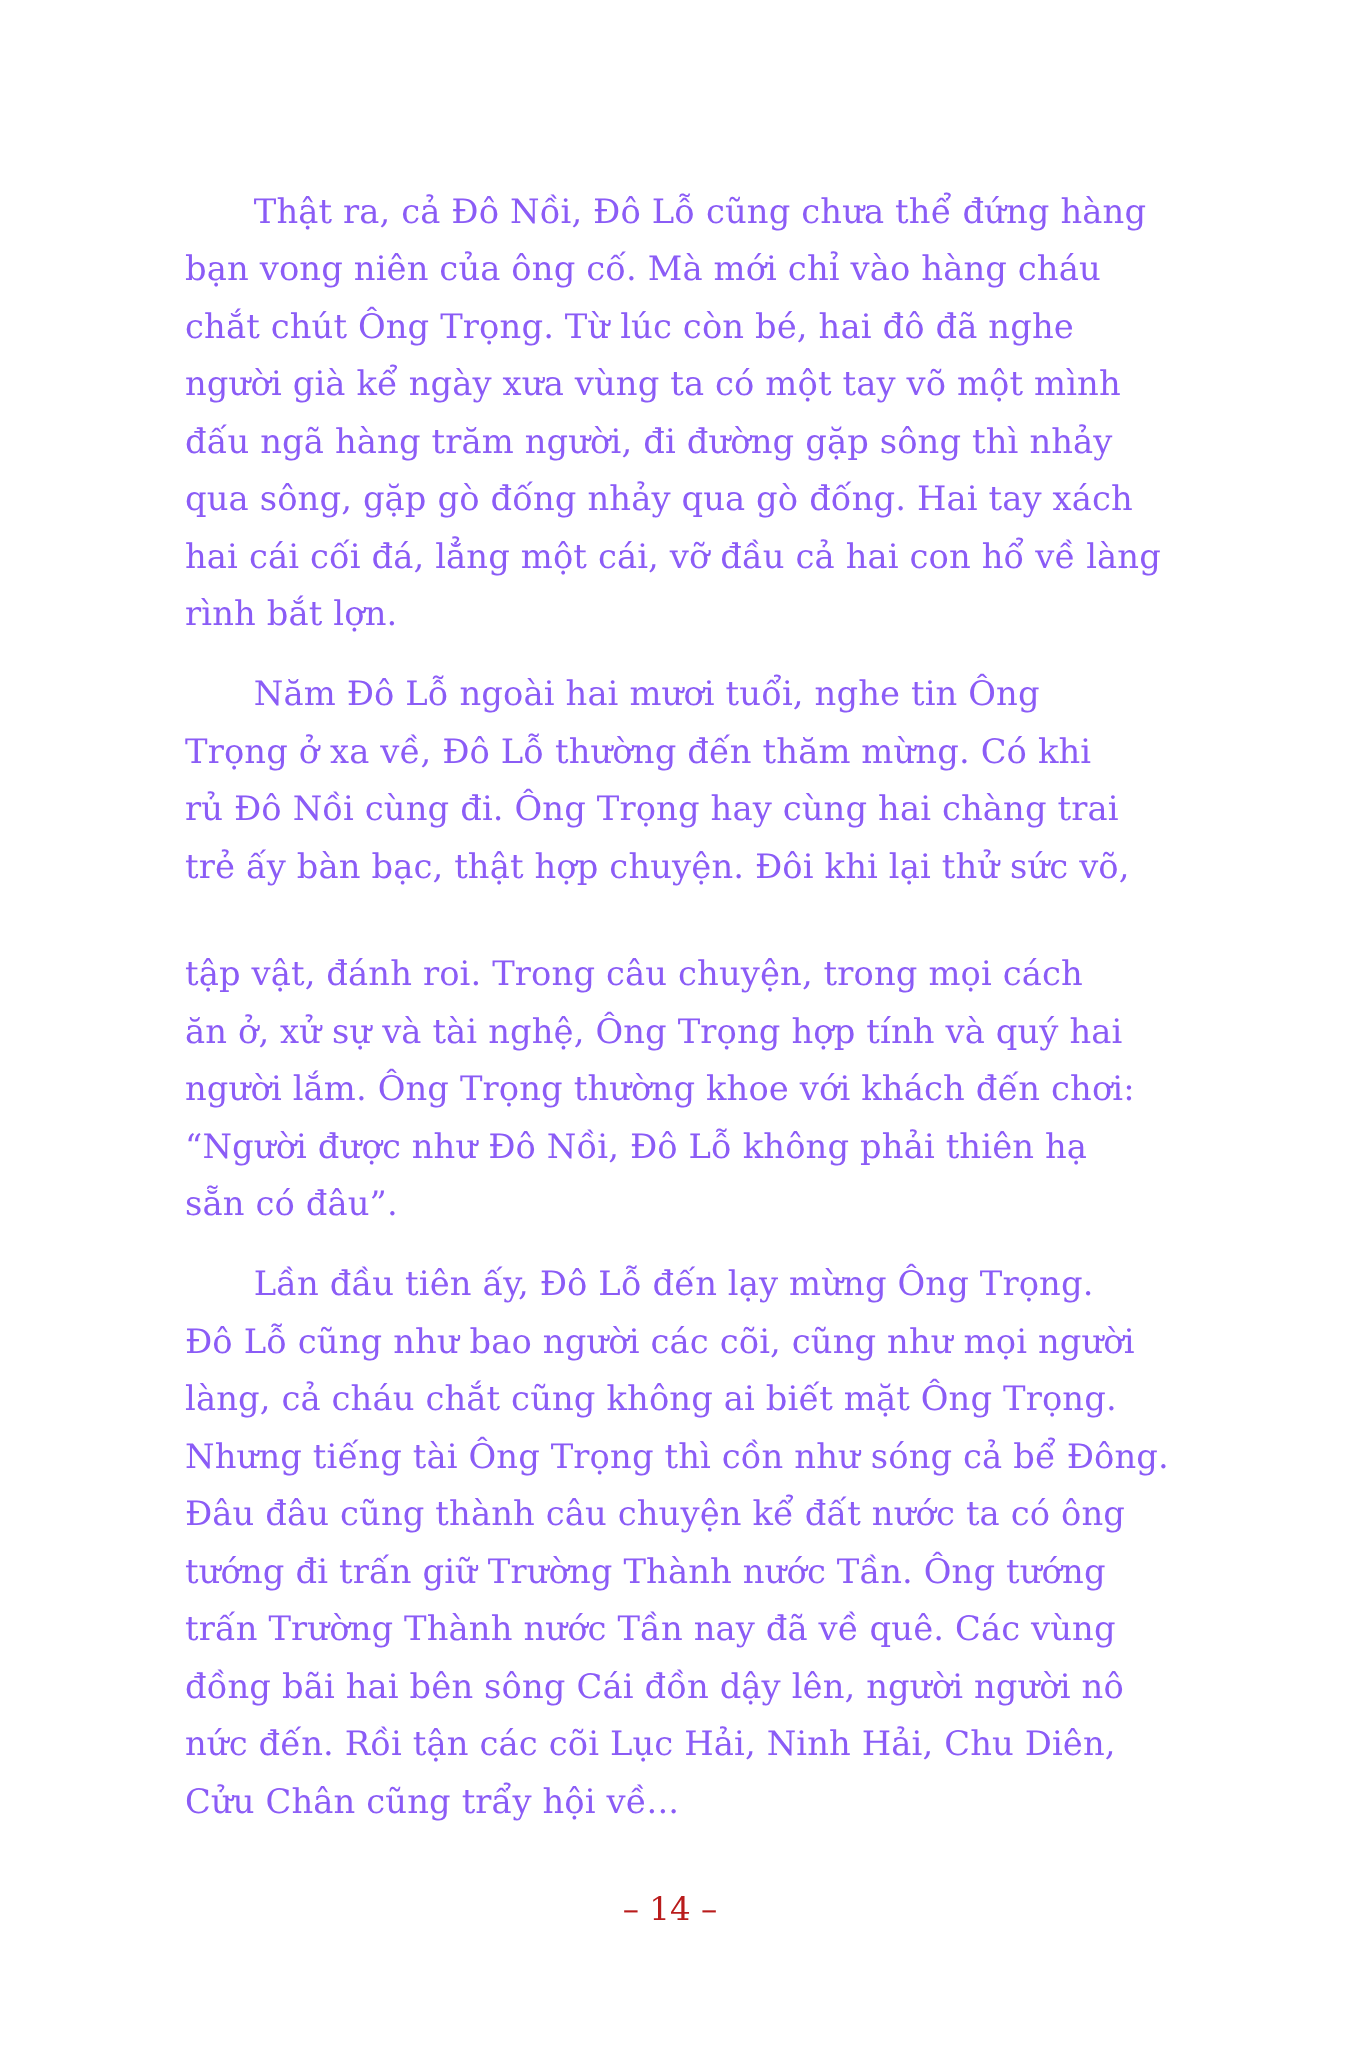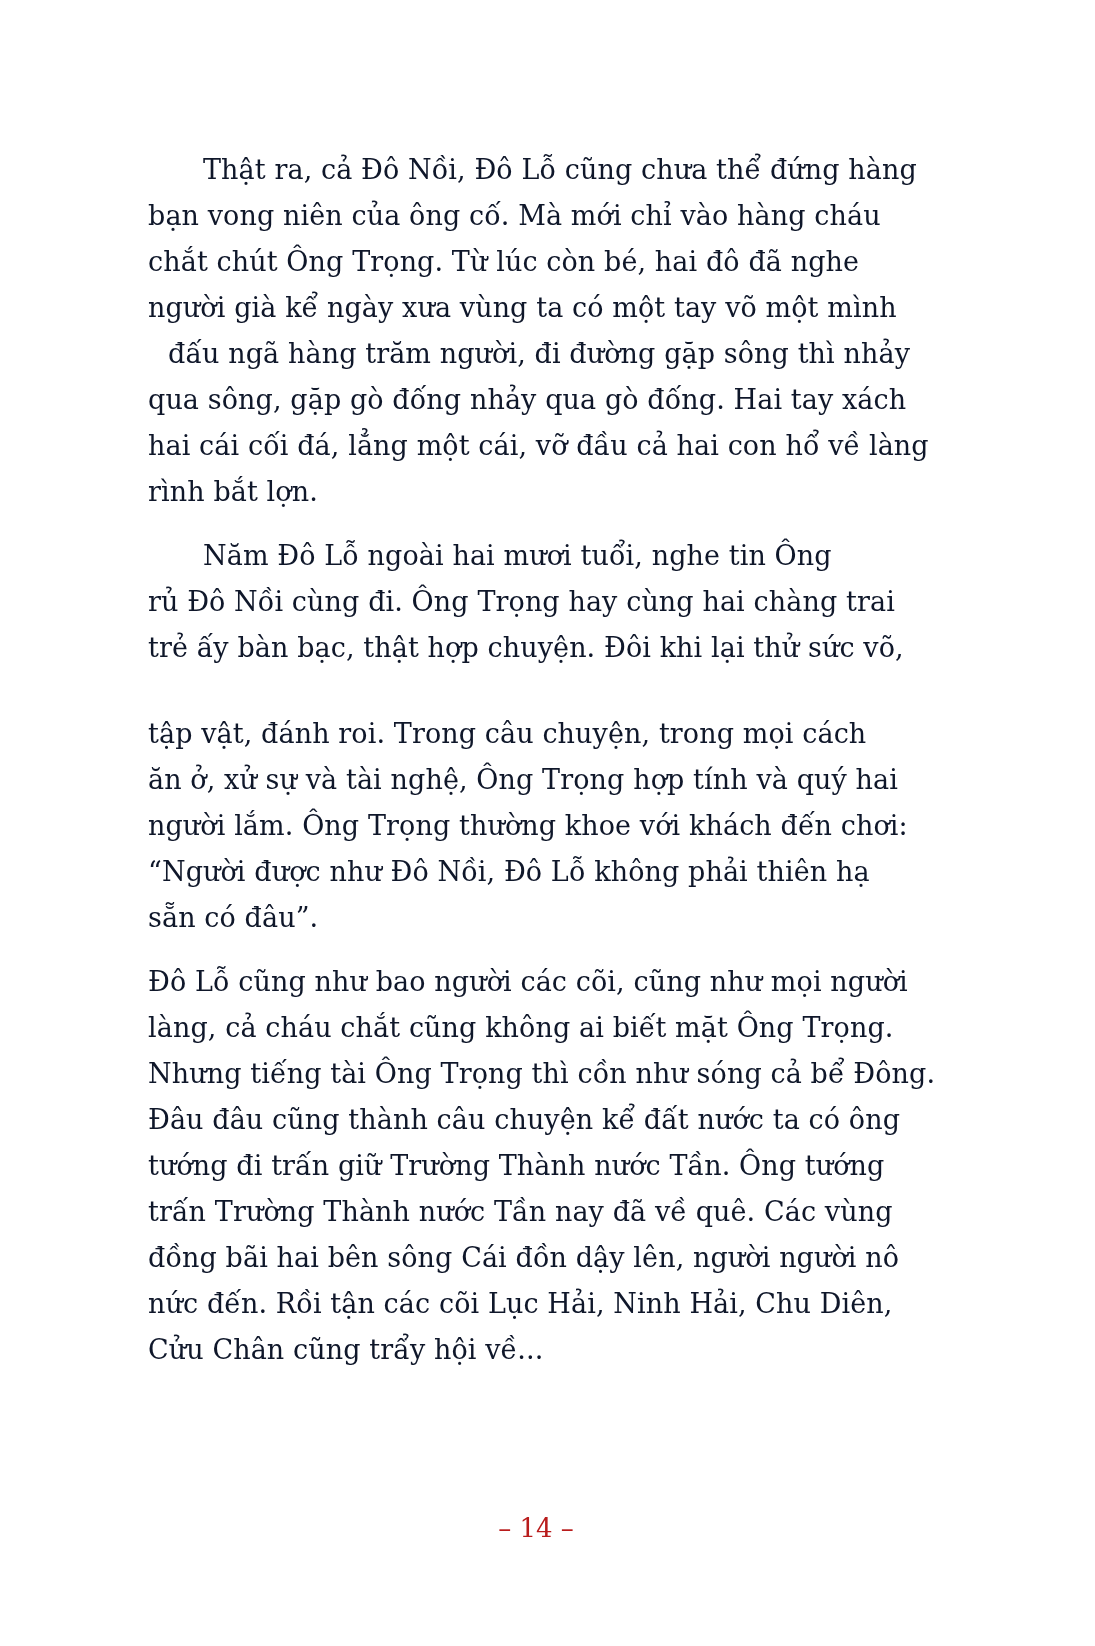--- a/index.html
+++ b/index.html
@@ -20,21 +20,21 @@
     left: 148px;
     top: 147px;
     width: 776px;
   }
   .paragraph { margin: 0; }
   .paragraph + .paragraph { margin-top: 18px; }
   .line {
     height: 46px;
     line-height: 46px;
     font-size: 27px;
-    color: #0f172a;
+    color: #8b5cf6;
     white-space: nowrap;
     letter-spacing: 0.1px;
   }
   .line.first { padding-left: 55px; }
   .line span { display: inline-block; white-space: nowrap; word-spacing: inherit; }
   .page-number {
     position: absolute;
     top: 1505px;
     left: 148px;
     width: 776px;
@@ -48,36 +48,38 @@
 </head>
 <body>
 
 <div class="page">
   <main class="text-block">
       <div class="paragraph">
         <div class="line first" style="word-spacing: 0px;"><span>Thật ra, cả Đô Nồi, Đô Lỗ cũng chưa thể đứng hàng</span></div>
         <div class="line" style="word-spacing: 0px;"><span>bạn vong niên của ông cố. Mà mới chỉ vào hàng cháu</span></div>
         <div class="line" style="word-spacing: 0px;"><span>chắt chút Ông Trọng. Từ lúc còn bé, hai đô đã nghe</span></div>
         <div class="line" style="word-spacing: 0px;"><span>người già kể ngày xưa vùng ta có một tay võ một mình</span></div>
-        <div class="line" style="word-spacing: 0px; margin-left: 20px;"><span>đấu ngã hàng trăm người, đi đường gặp sông thì nhảy</span></div>
+        <div class="line" style="word-spacing: 0px;"><span>đấu ngã hàng trăm người, đi đường gặp sông thì nhảy</span></div>
         <div class="line" style="word-spacing: 0px;"><span>qua sông, gặp gò đống nhảy qua gò đống. Hai tay xách</span></div>
         <div class="line" style="word-spacing: 0px;"><span>hai cái cối đá, lẳng một cái, vỡ đầu cả hai con hổ về làng</span></div>
         <div class="line last"><span>rình bắt lợn.</span></div>
       </div>
       <div class="paragraph">
         <div class="line first" style="word-spacing: 0px;"><span>Năm Đô Lỗ ngoài hai mươi tuổi, nghe tin Ông</span></div>
+        <div class="line" style="word-spacing: 0px;"><span>Trọng ở xa về, Đô Lỗ thường đến thăm mừng. Có khi</span></div>
         <div class="line" style="word-spacing: 0px;"><span>rủ Đô Nồi cùng đi. Ông Trọng hay cùng hai chàng trai</span></div>
         <div class="line" style="word-spacing: 0px;"><span>trẻ ấy bàn bạc, thật hợp chuyện. Đôi khi lại thử sức võ,</span></div>
         <div class="line" style="word-spacing: 0px; margin-top: 40px;"><span>tập vật, đánh roi. Trong câu chuyện, trong mọi cách</span></div>
         <div class="line" style="word-spacing: 0px;"><span>ăn ở, xử sự và tài nghệ, Ông Trọng hợp tính và quý hai</span></div>
         <div class="line" style="word-spacing: 0px;"><span>người lắm. Ông Trọng thường khoe với khách đến chơi:</span></div>
         <div class="line" style="word-spacing: 0px; text-decoration: underline;"><span>“Người được như Đô Nồi, Đô Lỗ không phải thiên hạ</span></div>
         <div class="line last"><span>sẵn có đâu”.</span></div>
       </div>
       <div class="paragraph">
+        <div class="line first" style="word-spacing: 0px;"><span>Lần đầu tiên ấy, Đô Lỗ đến lạy mừng Ông Trọng.</span></div>
         <div class="line" style="word-spacing: 0px;"><span>Đô Lỗ cũng như bao người các cõi, cũng như mọi người</span></div>
         <div class="line" style="word-spacing: 0px;"><span>làng, cả cháu chắt cũng không ai biết mặt Ông Trọng.</span></div>
         <div class="line" style="word-spacing: 0px;"><span>Nhưng tiếng tài Ông Trọng thì cồn như sóng cả bể Đông.</span></div>
         <div class="line" style="word-spacing: 0px;"><span>Đâu đâu cũng thành câu chuyện kể đất nước ta có ông</span></div>
         <div class="line" style="word-spacing: 0px;"><span>tướng đi trấn giữ Trường Thành nước Tần. Ông tướng</span></div>
         <div class="line" style="word-spacing: 0px;"><span>trấn Trường Thành nước Tần nay đã về quê. Các vùng</span></div>
         <div class="line" style="word-spacing: 0px;"><span>đồng bãi hai bên sông Cái đồn dậy lên, người người nô</span></div>
         <div class="line" style="word-spacing: 0px;"><span>nức đến. Rồi tận các cõi Lục Hải, Ninh Hải, Chu Diên,</span></div>
         <div class="line last"><span>Cửu Chân cũng trẩy hội về...</span></div>
       </div>

